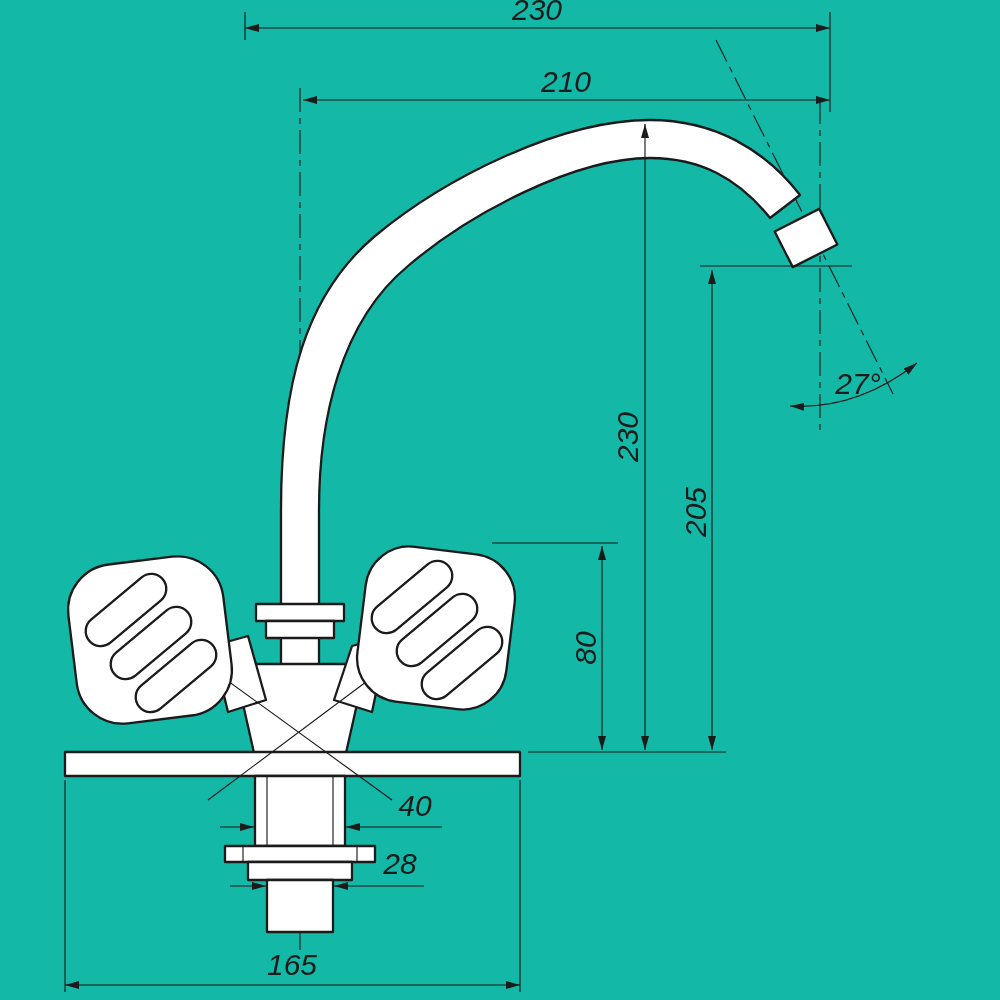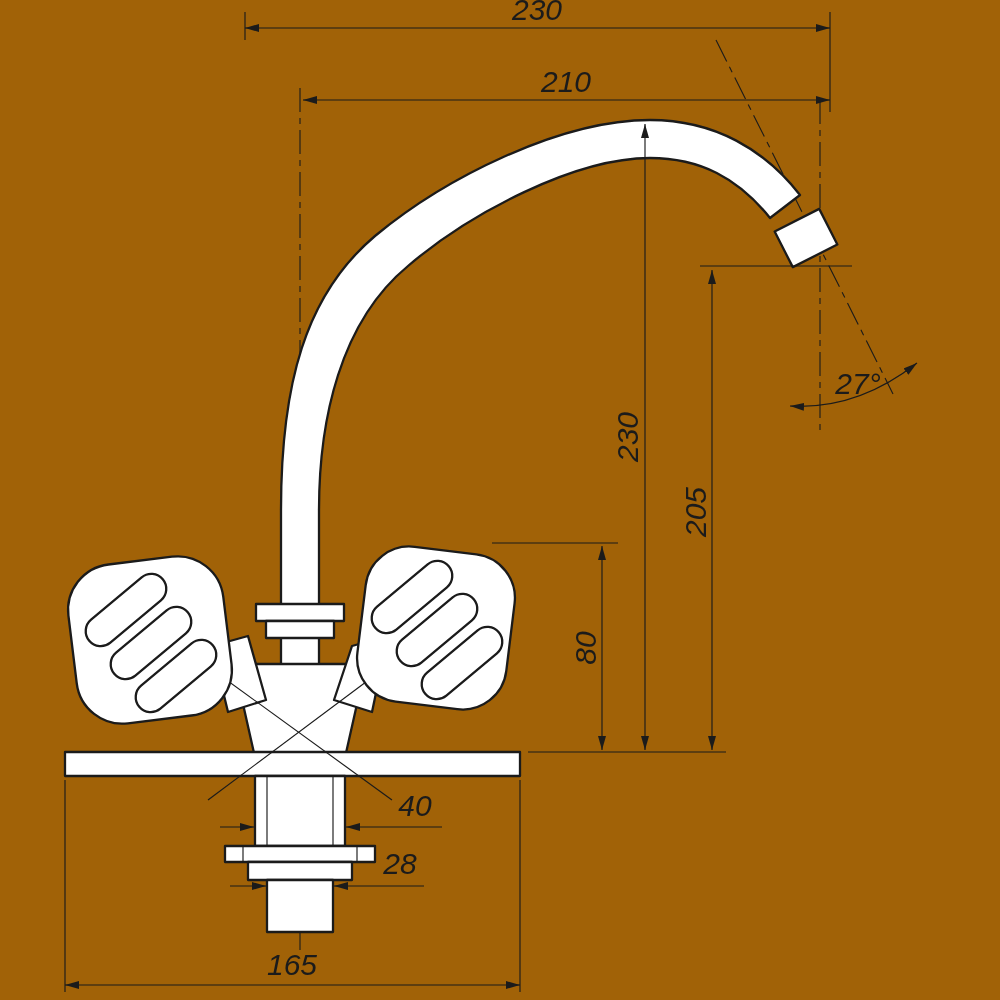--- a/index.html
+++ b/index.html
@@ -1,16 +1,16 @@
 <!DOCTYPE html>
 <html><head>
 <meta charset="utf-8">
 <style>
   html,body{margin:0;padding:0;background:#ffffff;}
-  .page{width:1000px;height:1000px;background:#a16207;position:relative;overflow:hidden;}
+  .page{width:1000px;height:1000px;background:#14b8a6;position:relative;overflow:hidden;}
   svg{display:block;}
   .kw{stroke:#1b1b1b;stroke-width:2.3;fill:#ffffff;stroke-linejoin:round;}
   .t{stroke:#1b1b1b;stroke-width:1.15;fill:none;stroke-linecap:butt;}
   .cl{stroke:#1b1b1b;stroke-width:1.1;fill:none;stroke-dasharray:24 6 6 6;}
   .dimtxt{font-family:"Liberation Sans","DejaVu Sans",sans-serif;font-style:italic;font-size:30px;fill:#1b1b1b;}
 </style>
 </head>
 <body>
 
 <div class="page">

